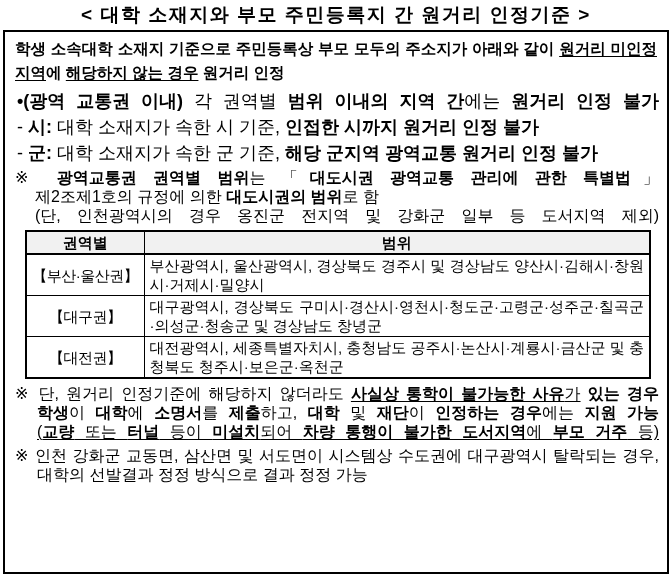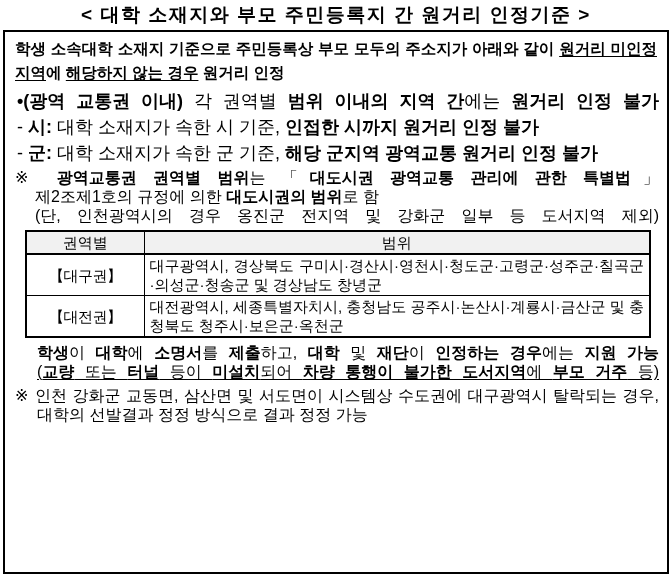--- a/index.html
+++ b/index.html
@@ -36,21 +36,21 @@
   .stretch { text-align-last: justify; }
   .b { font-weight: bold; }
   .u { text-decoration: underline; text-underline-offset: 2px; }
   table.region-table {
     border-collapse: collapse; table-layout: fixed;
     width: calc(100% - 20px); margin: 5px 0 4px 12px;
     border: 2px solid #000;
   }
   .region-table th {
     border: 1px solid #000; border-bottom: 2px solid #000;
-    background: #f1f1f1; font-weight: normal; font-size: 15px;
+    background: #f1f1f1; font-weight: bold; font-size: 15px;
     line-height: 19px; padding: 1px 4px; text-align: center;
   }
   .region-table td {
     border: 1px solid #000; font-size: 15px; line-height: 19px;
     padding: 1px 5px; vertical-align: middle;
   }
   .region-table col.c1 { width: 118px; }
   td.region { text-align: center; letter-spacing: -0.5px; }
   td.scope  { text-align: justify; }
   td.scope.stretch-last { text-align-last: justify; }
@@ -80,31 +80,36 @@
           <col>
         </colgroup>
       <thead>
         <tr>
           <th>권역별</th>
           <th>범위</th>
         </tr>
       </thead>
       <tbody>
         <tr>
+          <td class="region">【부산·울산권】</td>
+          <td class="scope">부산광역시, 울산광역시, 경상북도 경주시 및 경상남도 양산시·김해시·창원시·거제시·밀양시</td>
+        </tr>
+        <tr>
           <td class="region">【대구권】</td>
           <td class="scope">대구광역시, 경상북도 구미시·경산시·영천시·청도군·고령군·성주군·칠곡군·의성군·청송군 및 경상남도 창녕군</td>
         </tr>
         <tr>
           <td class="region">【대전권】</td>
           <td class="scope">대전광역시, 세종특별자치시, 충청남도 공주시·논산시·계룡시·금산군 및 충청북도 청주시·보은군·옥천군</td>
         </tr>
       </tbody>
     </table>
 
     <div class="note">
+      <div class="line stretch"><span>※ 단, 원거리 인정기준에 해당하지 않더라도 </span><span class="b u">사실상 통학이 불가능한 사유</span><span class="u">가</span><span> </span><span class="b">있는 경우</span></div>
       <div class="line indent2 stretch"><span class="b">학생</span><span>이 </span><span class="b">대학</span><span>에 </span><span class="b">소명서</span><span>를 </span><span class="b">제출</span><span>하고, </span><span class="b">대학</span><span> 및 </span><span class="b">재단</span><span>이 </span><span class="b">인정하는 경우</span><span>에는 </span><span class="b">지원 가능</span></div>
       <div class="line indent2 stretch"><span class="u">(</span><span class="b u">교량</span><span class="u"> 또는 </span><span class="b u">터널</span><span class="u"> 등이 </span><span class="b u">미설치</span><span class="u">되어 </span><span class="b u">차량 통행이 불가한 도서지역</span><span class="u">에 </span><span class="b u">부모 거주</span><span class="u"> 등)</span></div>
     </div>
 
     <div class="note">
       <div class="line stretch">※ 인천 강화군 교동면, 삼산면 및 서도면이 시스템상 수도권에 대구광역시 탈락되는 경우,</div>
       <div class="line indent2">대학의 선발결과 정정 방식으로 결과 정정 가능</div>
     </div>
   </div>
 </div>

